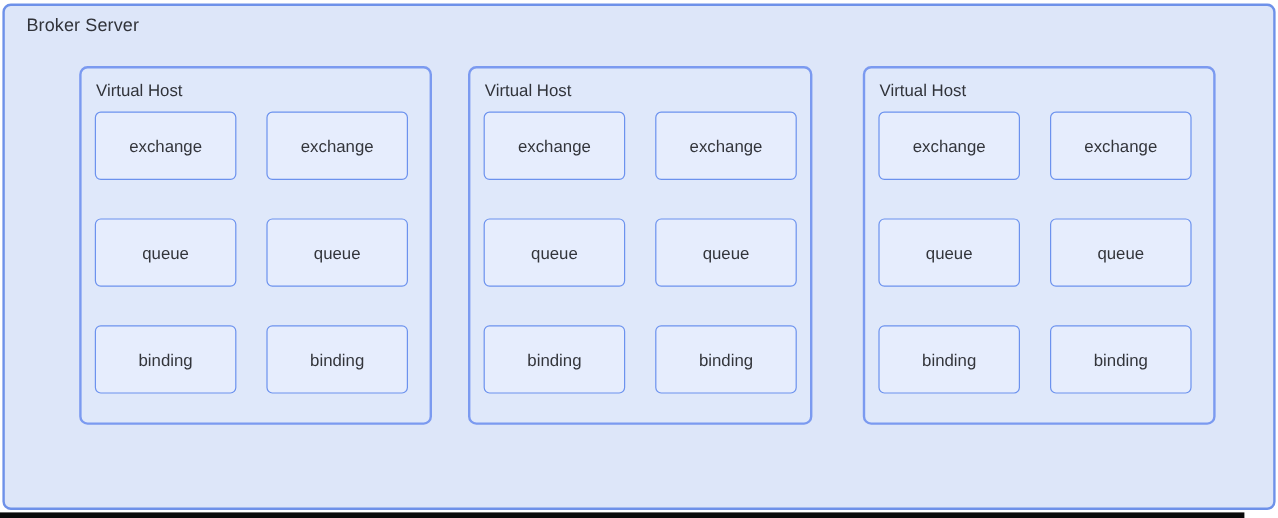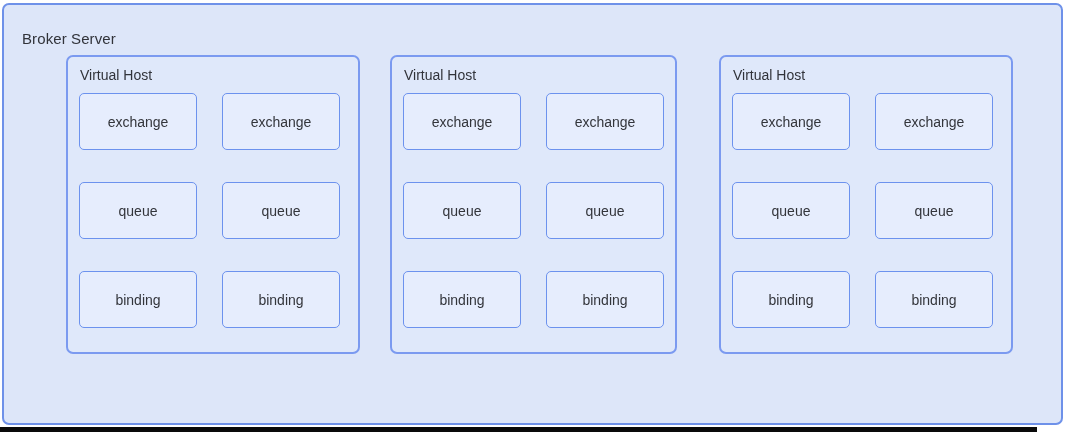--- a/index.html
+++ b/index.html
@@ -18,21 +18,21 @@
   .broker {
     position: absolute;
     left: 2px; top: 3px;
     width: 1061px; height: 422px;
     background: #dde6f9;
     border: 2px solid #6e91e9;
     border-radius: 7px;
   }
   .broker-title {
     position: absolute;
-    left: 18px; top: 25px;
+    left: 18px; top: 8px;
     font-size: 15px;
     color: #31333a;
     letter-spacing: 0.1px;
   }
   
   .vh {
     position: absolute;
     top: 50px;
     height: 299px;
     background: #dfe8fa;

